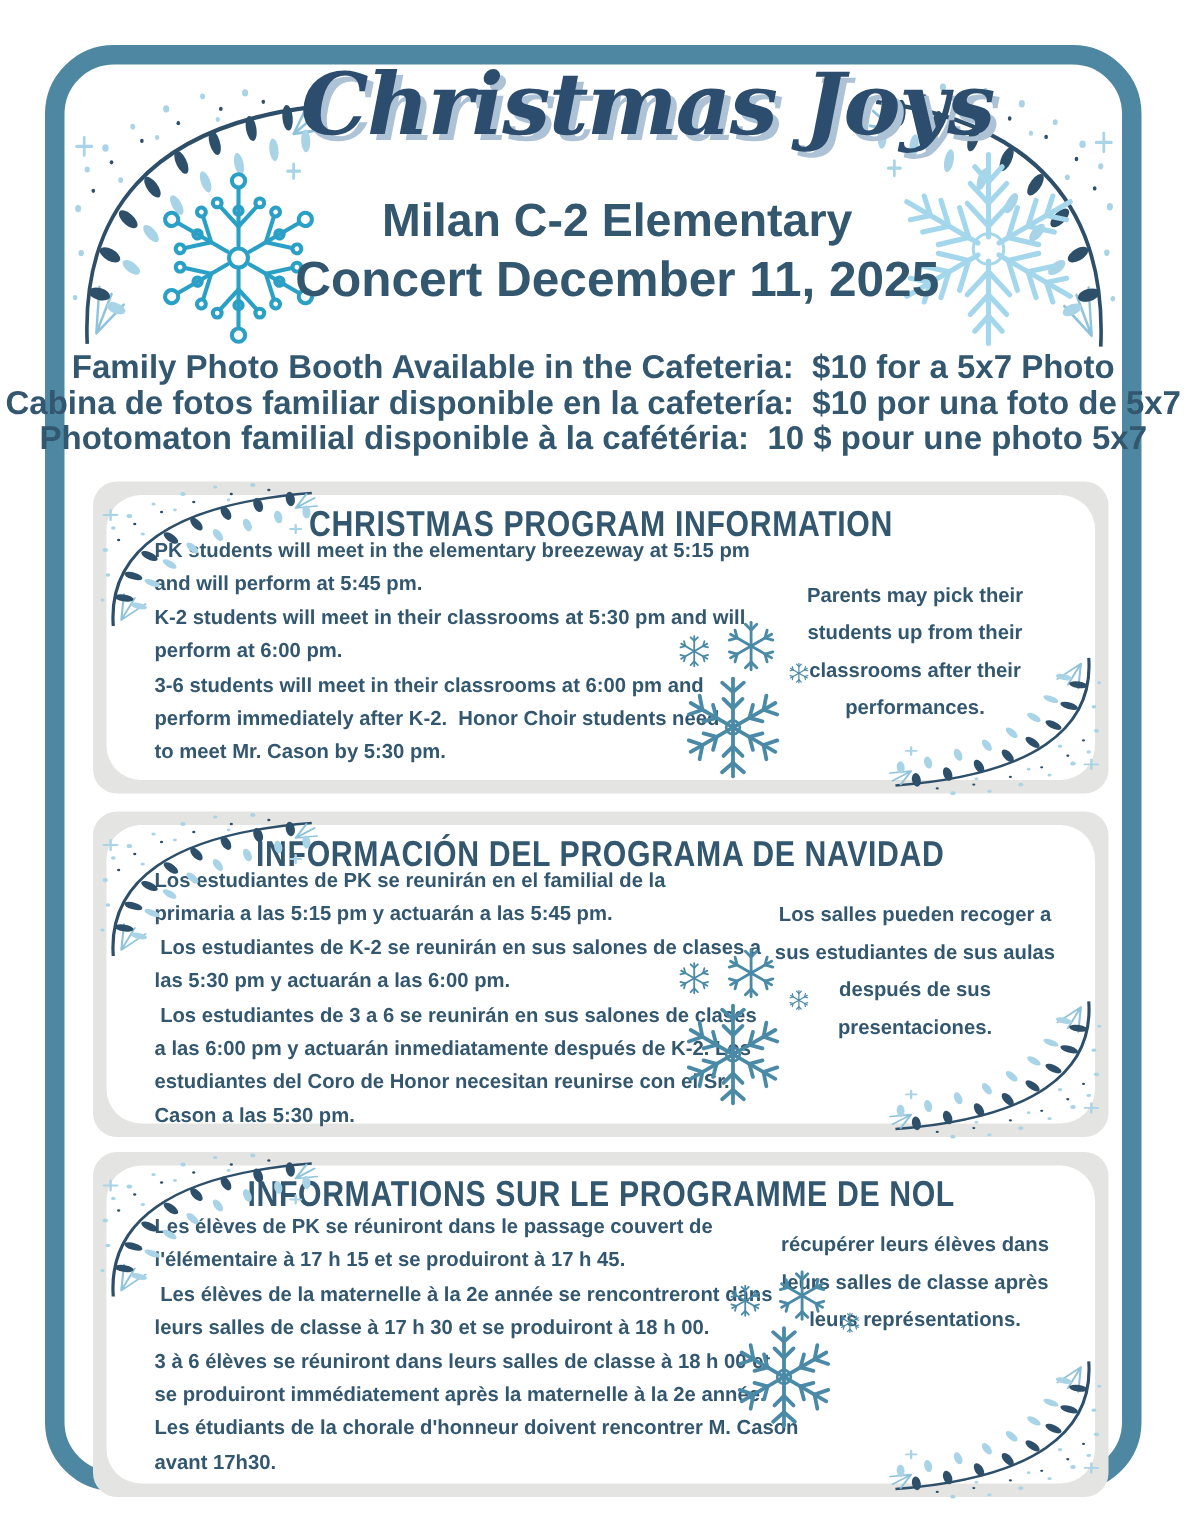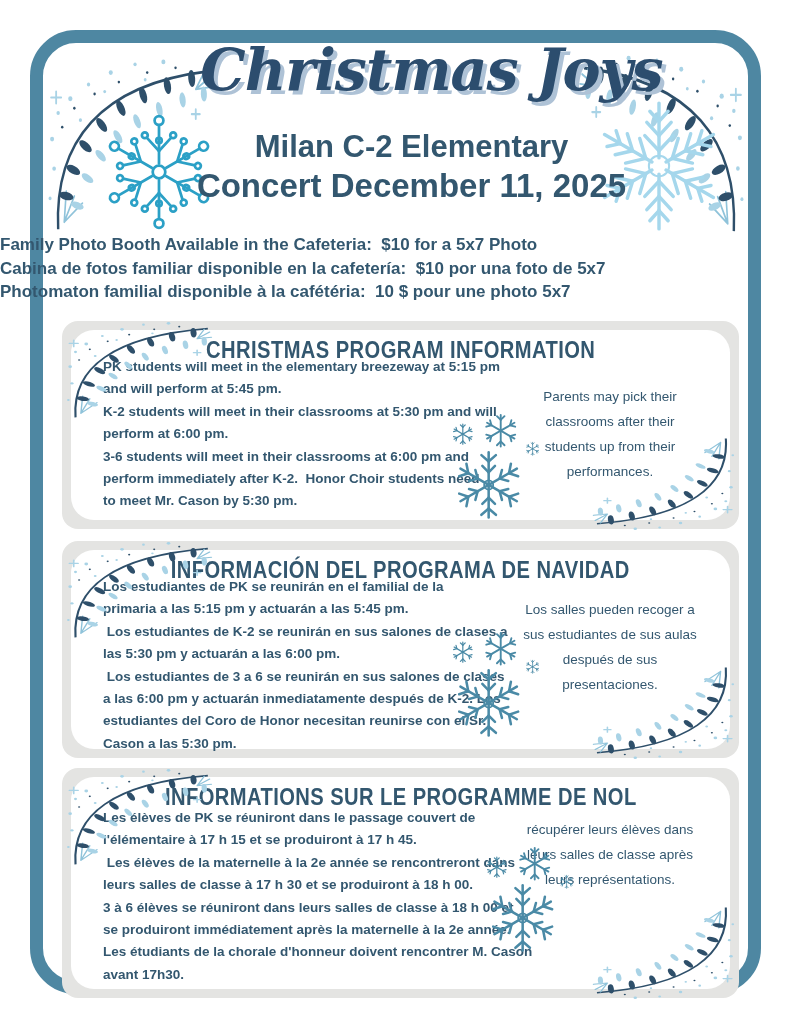--- a/index.html
+++ b/index.html
@@ -40,22 +40,22 @@
     position:absolute;top:36px;left:0;width:100%;text-align:center;
     font-family:"DejaVu Serif", serif;font-style:italic;font-weight:bold;
     font-size:57px;letter-spacing:-1px;color:var(--title-navy,#2c4d6e);
     text-shadow:4px 4px 0 var(--title-shadow,#aec2d6);
     margin-left:36px;
   }
   .subtitle{position:absolute;left:16px;width:100%;text-align:center;font-weight:bold;color:var(--text-navy,#33576f);}
   .subtitle-school{top:129px;font-size:31px;}
   .subtitle-date{top:167px;font-size:33px;}
   .photobooth{
-    position:absolute;top:233px;left:0;width:100%;text-align:left;
-    font-size:17px;font-weight:bold;line-height:23.5px;
+    position:absolute;top:233px;left:0;width:100%;text-align:center;
+    font-size:22px;font-weight:bold;line-height:23.5px;
   }
   .photobooth div{white-space:pre;}
   
   .card{
     position:absolute;left:62px;width:677px;background:var(--card-gray,#e4e4e2);
     border-radius:16px;padding:9px;box-sizing:border-box;margin-top:18px;
   }
   .card-inner{position:relative;background:#ffffff;border-radius:23px;width:100%;height:100%;}
   #card-en{top:303px;height:208px;}
   #card-es{top:523px;height:217px;}
@@ -64,21 +64,21 @@
     margin:0;padding-top:6px;text-align:center;font-size:24px;font-weight:bold;
     color:var(--text-navy,#33576f);
   }
   .card-heading span{display:inline-block;transform:scaleX(0.84);transform-origin:center;letter-spacing:0.5px;}
   .body-col{
     position:absolute;left:32px;font-size:13.5px;font-weight:bold;line-height:22.4px;
   }
   .body-col div{white-space:pre;}
   .aside{
     position:absolute;left:434px;width:210px;text-align:center;
-    font-size:13.5px;font-weight:normal;line-height:25px;
+    font-size:13.5px;font-weight:bold;line-height:25px;
   }
   #card-en .body-col{top:26px;}
   #card-es .body-col{top:26px;}
   #card-fr .body-col{top:30px;}
   #card-en .aside{top:54px;}
   #card-es .aside{top:47px;}
   #card-fr .aside{top:40px;}
   .card-branch-tl{left:-8px;top:-10px;width:152px;height:100px;}
   .card-branch-br{right:-8px;bottom:-12px;width:148px;height:96px;transform:rotate(180deg);}
   #card-en .cluster{left:376px;top:80px;width:104px;height:112px;}
@@ -248,22 +248,22 @@
         <div>PK students will meet in the elementary breezeway at 5:15 pm</div>
         <div>and will perform at 5:45 pm.</div>
         <div>K-2 students will meet in their classrooms at 5:30 pm and will</div>
         <div>perform at 6:00 pm.</div>
         <div>3-6 students will meet in their classrooms at 6:00 pm and</div>
         <div>perform immediately after K-2.  Honor Choir students need</div>
         <div>to meet Mr. Cason by 5:30 pm.</div>
       </div>
     <div class="aside">
         <div>Parents may pick their</div>
+        <div>students up from their</div>
         <div>classrooms after their</div>
-        <div>students up from their</div>
         <div>performances.</div>
       </div>
     <svg class="deco card-branch-tl">
         <use href="#branch"></use>
       </svg>
     <svg class="deco card-branch-br">
         <use href="#branch"></use>
       </svg>
     <svg class="deco cluster deco-teal">
         <use href="#cluster"></use>

